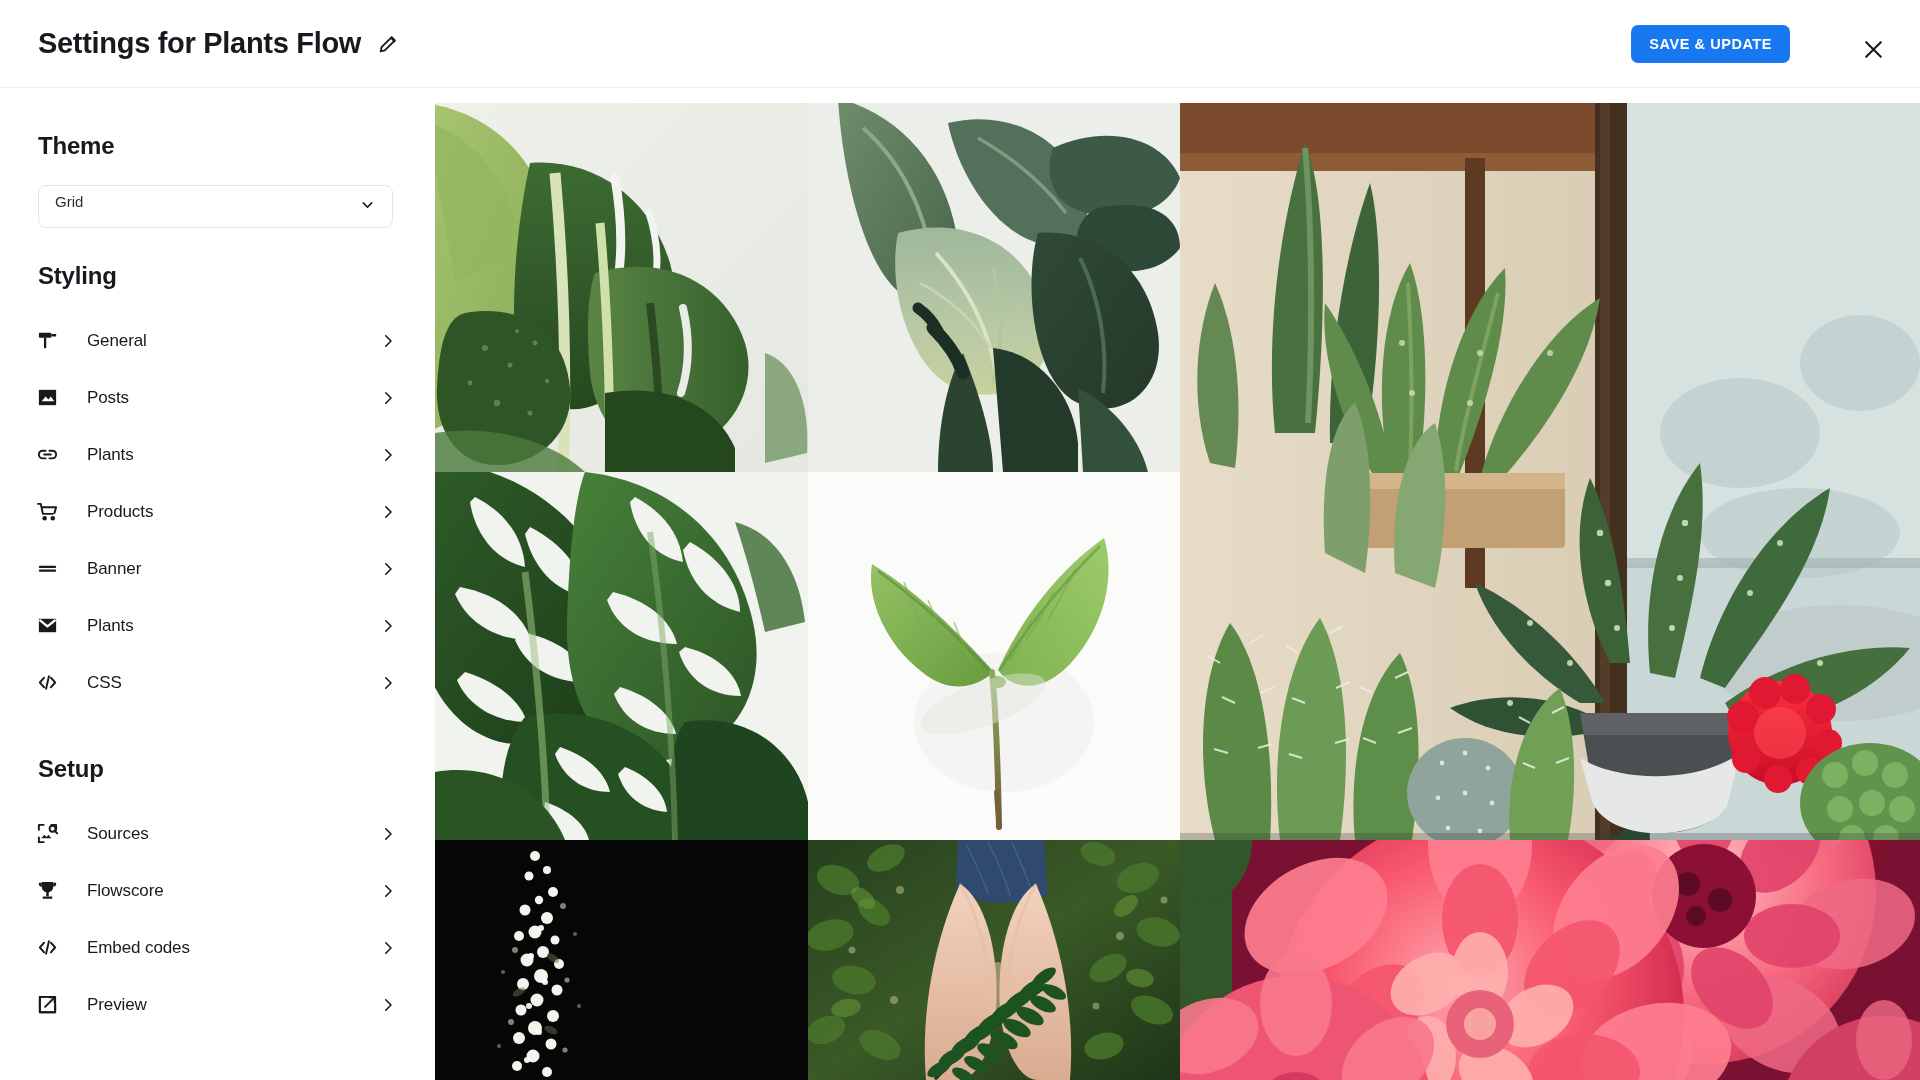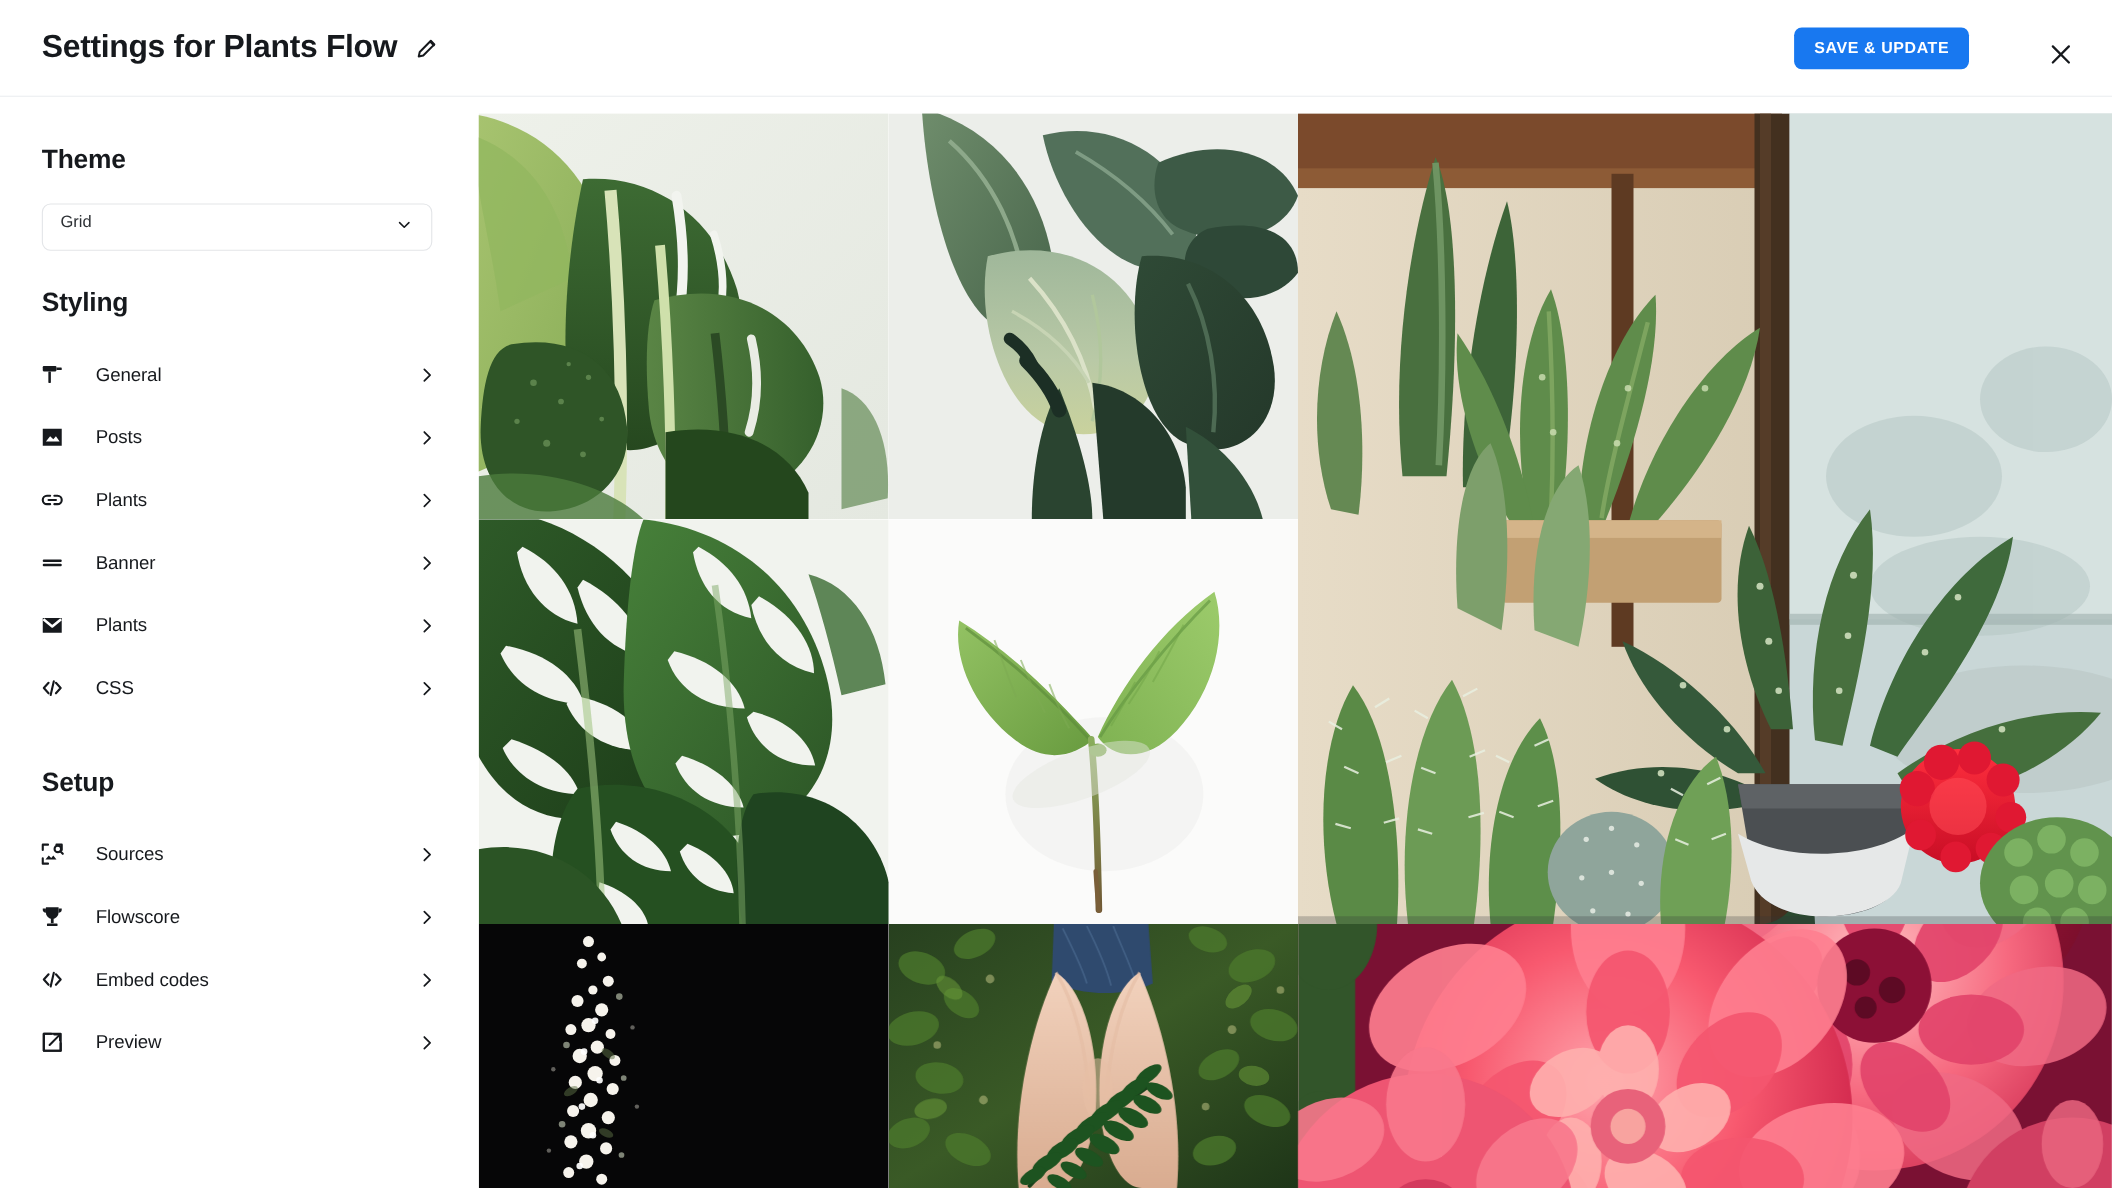--- a/index.html
+++ b/index.html
@@ -197,20 +197,36 @@
         </svg>
       </span>
       <span class="nav-label">Plants</span>
       <span class="nav-chevron">
         <svg viewBox="0 0 24 24" width="18" height="18" fill="none" stroke="#16191d" stroke-width="2.1" stroke-linecap="round" stroke-linejoin="round">
             <path d="M9 5l7 7-7 7"></path>
           </svg>
       </span>
     </div>
 
+    <div class="nav-item">
+      <span class="nav-icon">
+        <svg viewBox="0 0 24 24" width="23" height="23" fill="none" stroke="#16191d" stroke-width="2" stroke-linecap="round" stroke-linejoin="round">
+          <path d="M2 4h3l2.2 10.5h10.3"></path>
+          <path d="M6.4 7.5H21l-1.8 6.2"></path>
+          <circle cx="9" cy="19" r="1.4" fill="#16191d"></circle>
+          <circle cx="17.5" cy="19" r="1.4" fill="#16191d"></circle>
+        </svg>
+      </span>
+      <span class="nav-label">Products</span>
+      <span class="nav-chevron">
+        <svg viewBox="0 0 24 24" width="18" height="18" fill="none" stroke="#16191d" stroke-width="2.1" stroke-linecap="round" stroke-linejoin="round">
+            <path d="M9 5l7 7-7 7"></path>
+          </svg>
+      </span>
+    </div>
 
     <div class="nav-item">
       <span class="nav-icon">
         <svg viewBox="0 0 24 24" width="23" height="23" fill="#16191d">
           <rect x="3" y="9" width="18" height="2.4" rx="1"></rect>
           <rect x="3" y="13" width="18" height="2.4" rx="1"></rect>
         </svg>
       </span>
       <span class="nav-label">Banner</span>
       <span class="nav-chevron">

